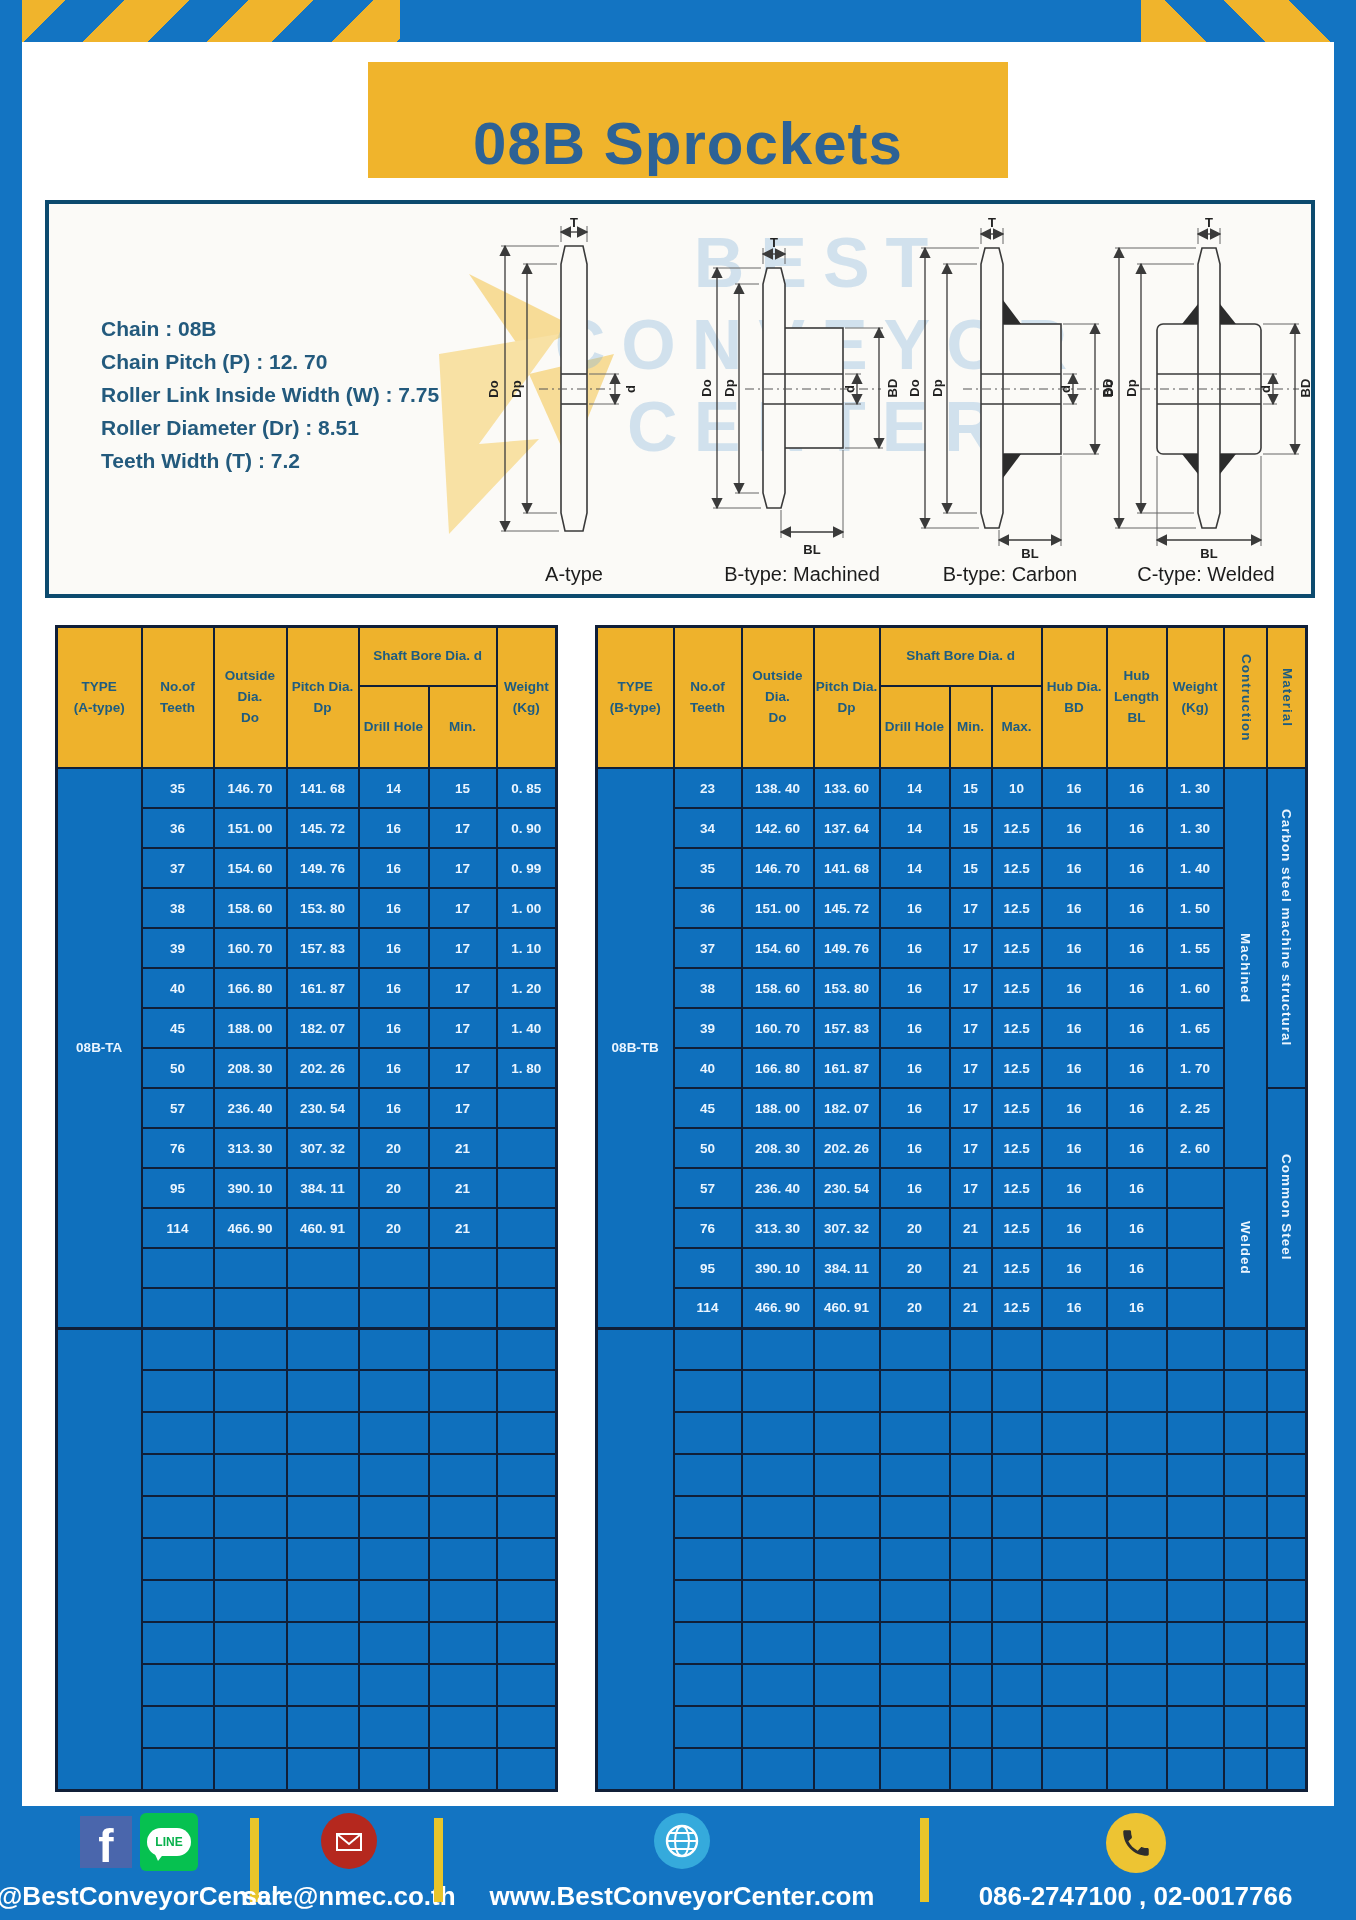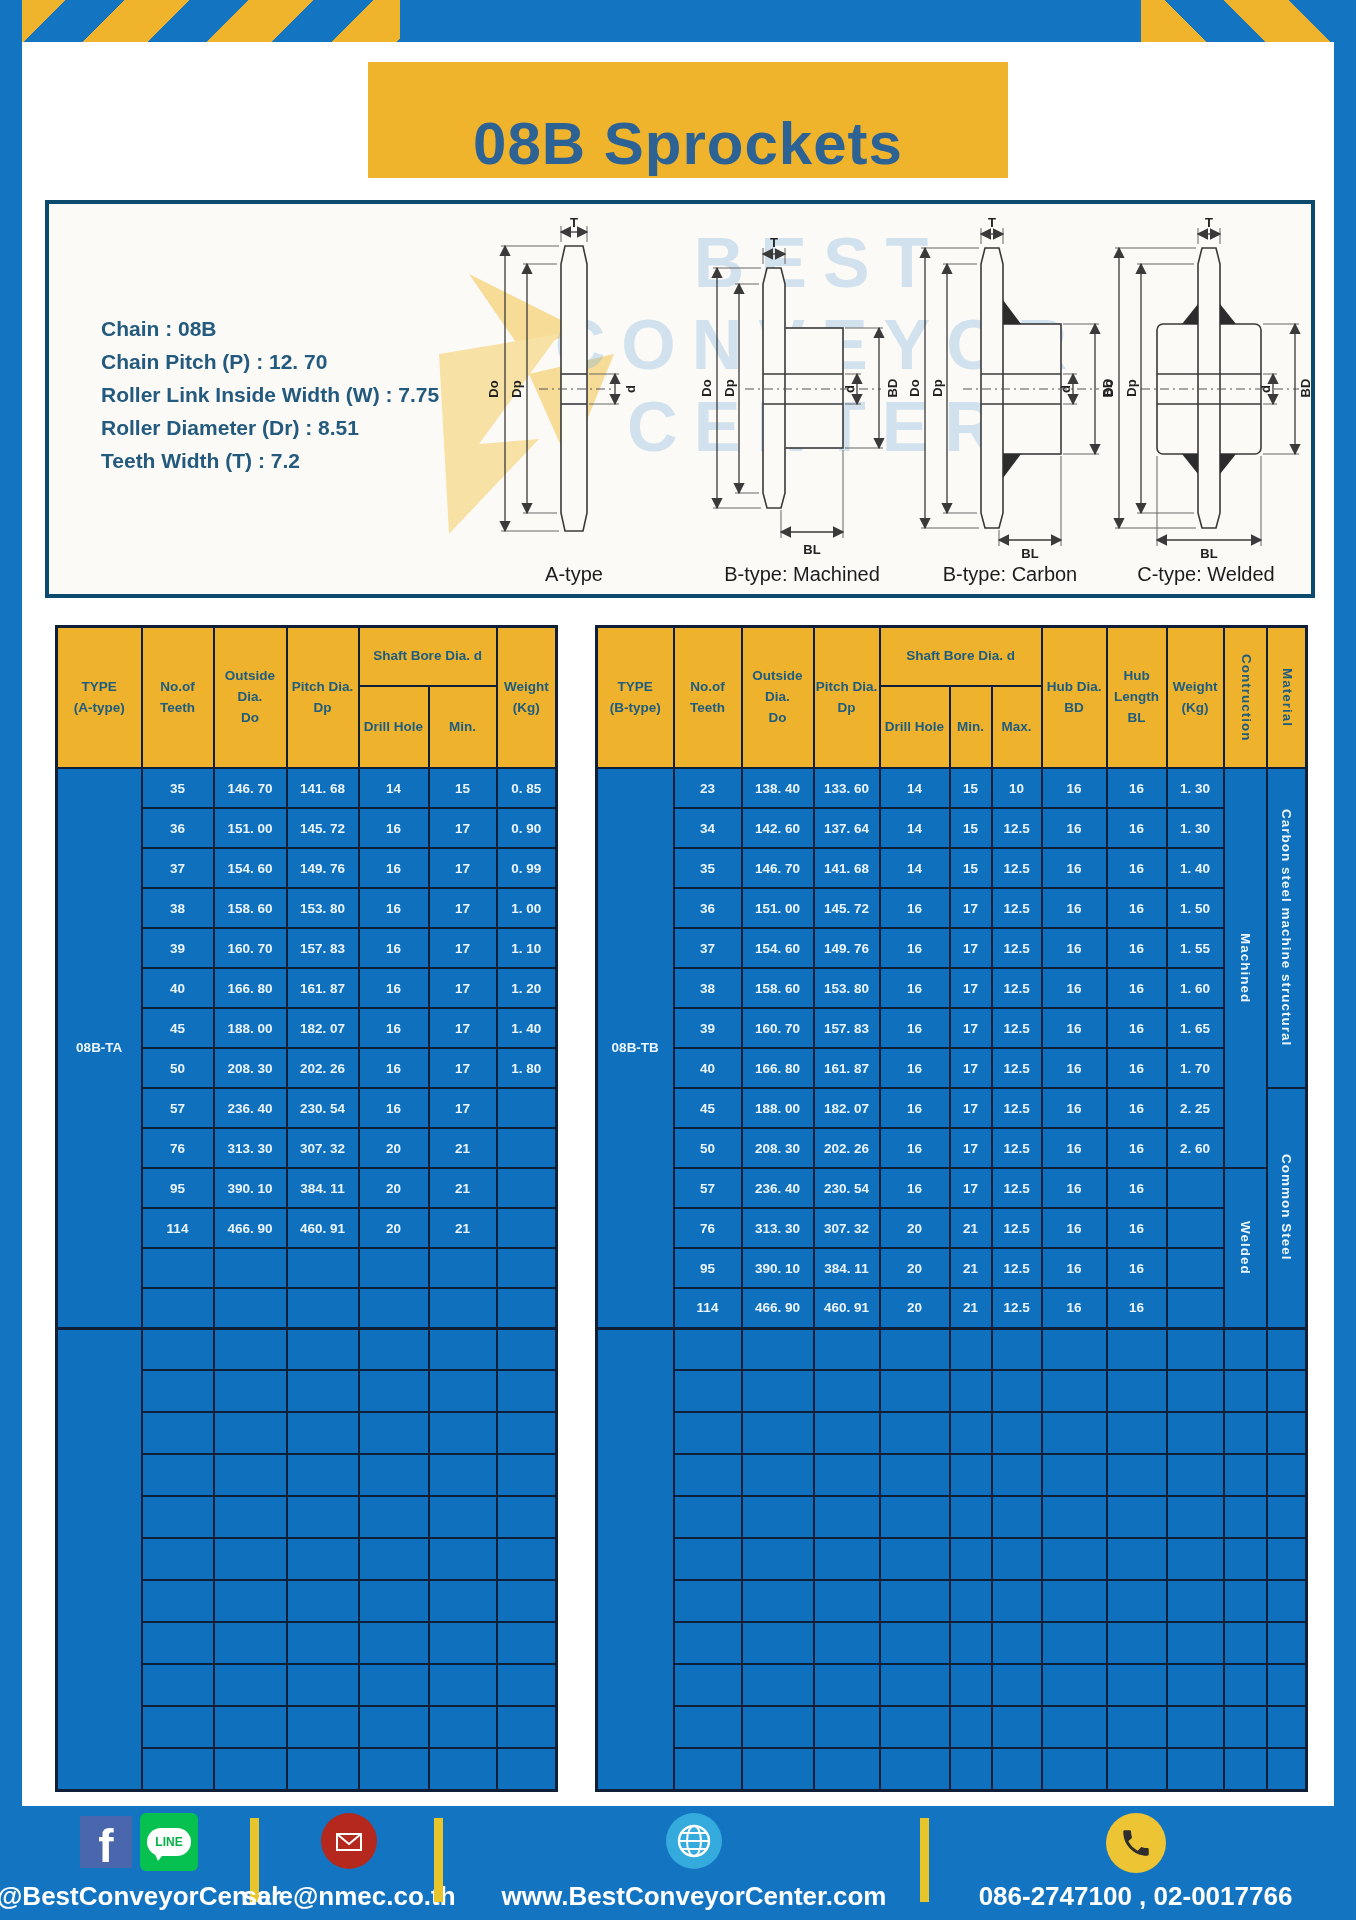--- a/index.html
+++ b/index.html
@@ -43,21 +43,21 @@
     vertical-align:middle;padding:0;}
   .h1 th{height:55px;} .h2 th{height:78px;}
   .vert{writing-mode:vertical-rl;letter-spacing:1px;}
   th.vert{padding:4px 0;}
   tr.grp td{border-top-width:3px;}
   
   .footer{position:absolute;left:0;bottom:0;width:1356px;height:114px;background:#1374c2;}
   .fsec{position:absolute;top:7px;bottom:8px;display:flex;flex-direction:column;
     align-items:center;justify-content:space-between;}
   .fs1{left:28px;width:222px;} .fs2{left:268px;width:162px;}
-  .fs3{left:464px;width:460px;} .fs4{left:938px;width:395px;}
+  .fs3{left:452px;width:460px;} .fs4{left:938px;width:395px;}
   .ftext{font-size:26px;font-weight:bold;color:#ffffff;white-space:nowrap;}
   .fdiv{position:absolute;top:12px;width:9px;height:84px;background:#e8c52a;}
   .fd1{left:250px;} .fd2{left:434px;} .fd3{left:920px;}
   .ficons{display:flex;align-items:center;gap:8px;}
   .fb-icon{width:52px;height:52px;background:#4a66ac;display:flex;align-items:flex-end;
     justify-content:center;}
   .fb-icon span{color:#fff;font-size:46px;font-weight:bold;line-height:44px;}
   .line-icon{width:58px;height:58px;background:#06c150;border-radius:6px;display:flex;
     align-items:center;justify-content:center;position:relative;}
   .line-bubble{width:44px;height:28px;background:#fff;border-radius:14px;display:flex;

